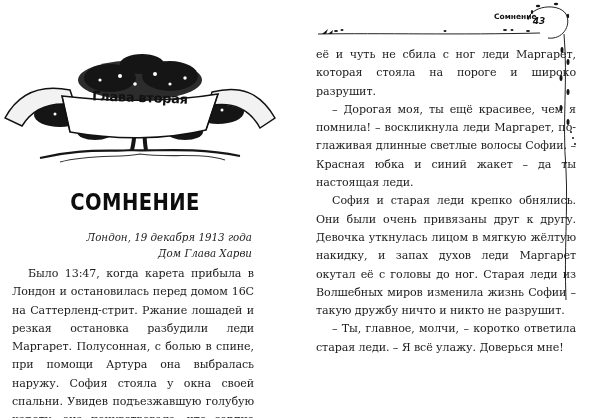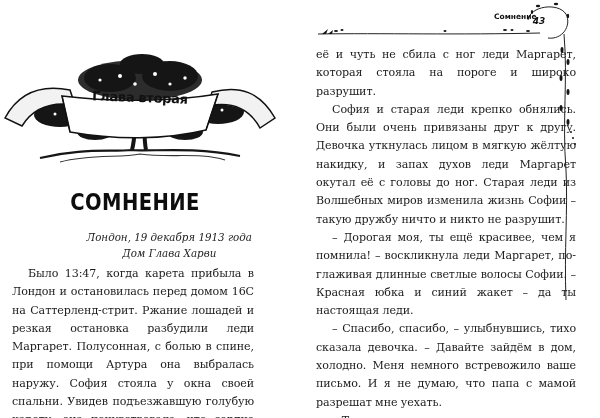--- a/index.html
+++ b/index.html
@@ -23,21 +23,21 @@
 
   .chapter-title {
     position: absolute; left: 0; width: 270px; top: 189px; text-align: center;
     font-family: "DejaVu Sans", "Liberation Sans", sans-serif;
     font-size: 23px; font-weight: bold; color: #0d0d0d;
     letter-spacing: 0.5px;
     transform: scaleX(0.85);
   }
 
   .epigraph {
-    position: absolute; right: 48px; top: 229px; text-align: center;
+    position: absolute; right: 48px; top: 229px; text-align: right;
     font-style: italic; font-size: 10.3px; line-height: 16px; color: #222;
   }
 
   .body-text {
     position: absolute; font-size: 11.1px; line-height: 18.3px;
     text-align: justify; color: #1c1c1c; letter-spacing: -0.1px;
   }
   .body-text p { text-indent: 16px; }
   .body-text p.noindent { text-indent: 0; }
   .left-body { left: 12px; top: 265px; width: 242px; }
@@ -148,18 +148,17 @@
       <circle cx="273" cy="138" r="1"></circle>
       <circle cx="275" cy="144" r="1"></circle>
   </g>
 </svg>
 
 <div class="running-head">Сомнение</div>
 <div class="page-number">43</div>
 
 <div class="body-text right-body">
   <p class="noindent">её и чуть не сбила с ног леди Маргарет, которая стояла на пороге и широко разрушит.</p>
+  <p>– Дорогая моя, ты ещё красивее, чем я помнила! – воскликнула леди Маргарет, по­глаживая длинные светлые волосы Софии. – Красная юбка и синий жакет – да ты настоя­щая леди.</p>
   <p>София и старая леди крепко обнялись. Они были очень привязаны друг к другу. Девочка уткнулась лицом в мягкую жёлтую накидку, и запах духов леди Маргарет окутал её с голо­вы до ног. Старая леди из Волшебных миров изменила жизнь Софии – такую дружбу ни­что и никто не разрушит.</p>
-  <p>– Дорогая моя, ты ещё красивее, чем я помнила! – воскликнула леди Маргарет, по­глаживая длинные светлые волосы Софии. – Красная юбка и синий жакет – да ты настоя­щая леди.</p>
-  <p>– Спасибо, спасибо, – улыбнувшись, тихо сказала девочка. – Давайте зайдём в дом, хо­лодно. Меня немного встревожило ваше пись­мо. И я не думаю, что папа с мамой разрешат мне уехать.</p>
   <p>– Ты, главное, молчи, – коротко ответила старая леди. – Я всё улажу. Доверься мне!</p>
 
 </div>
 
 </body></html>

